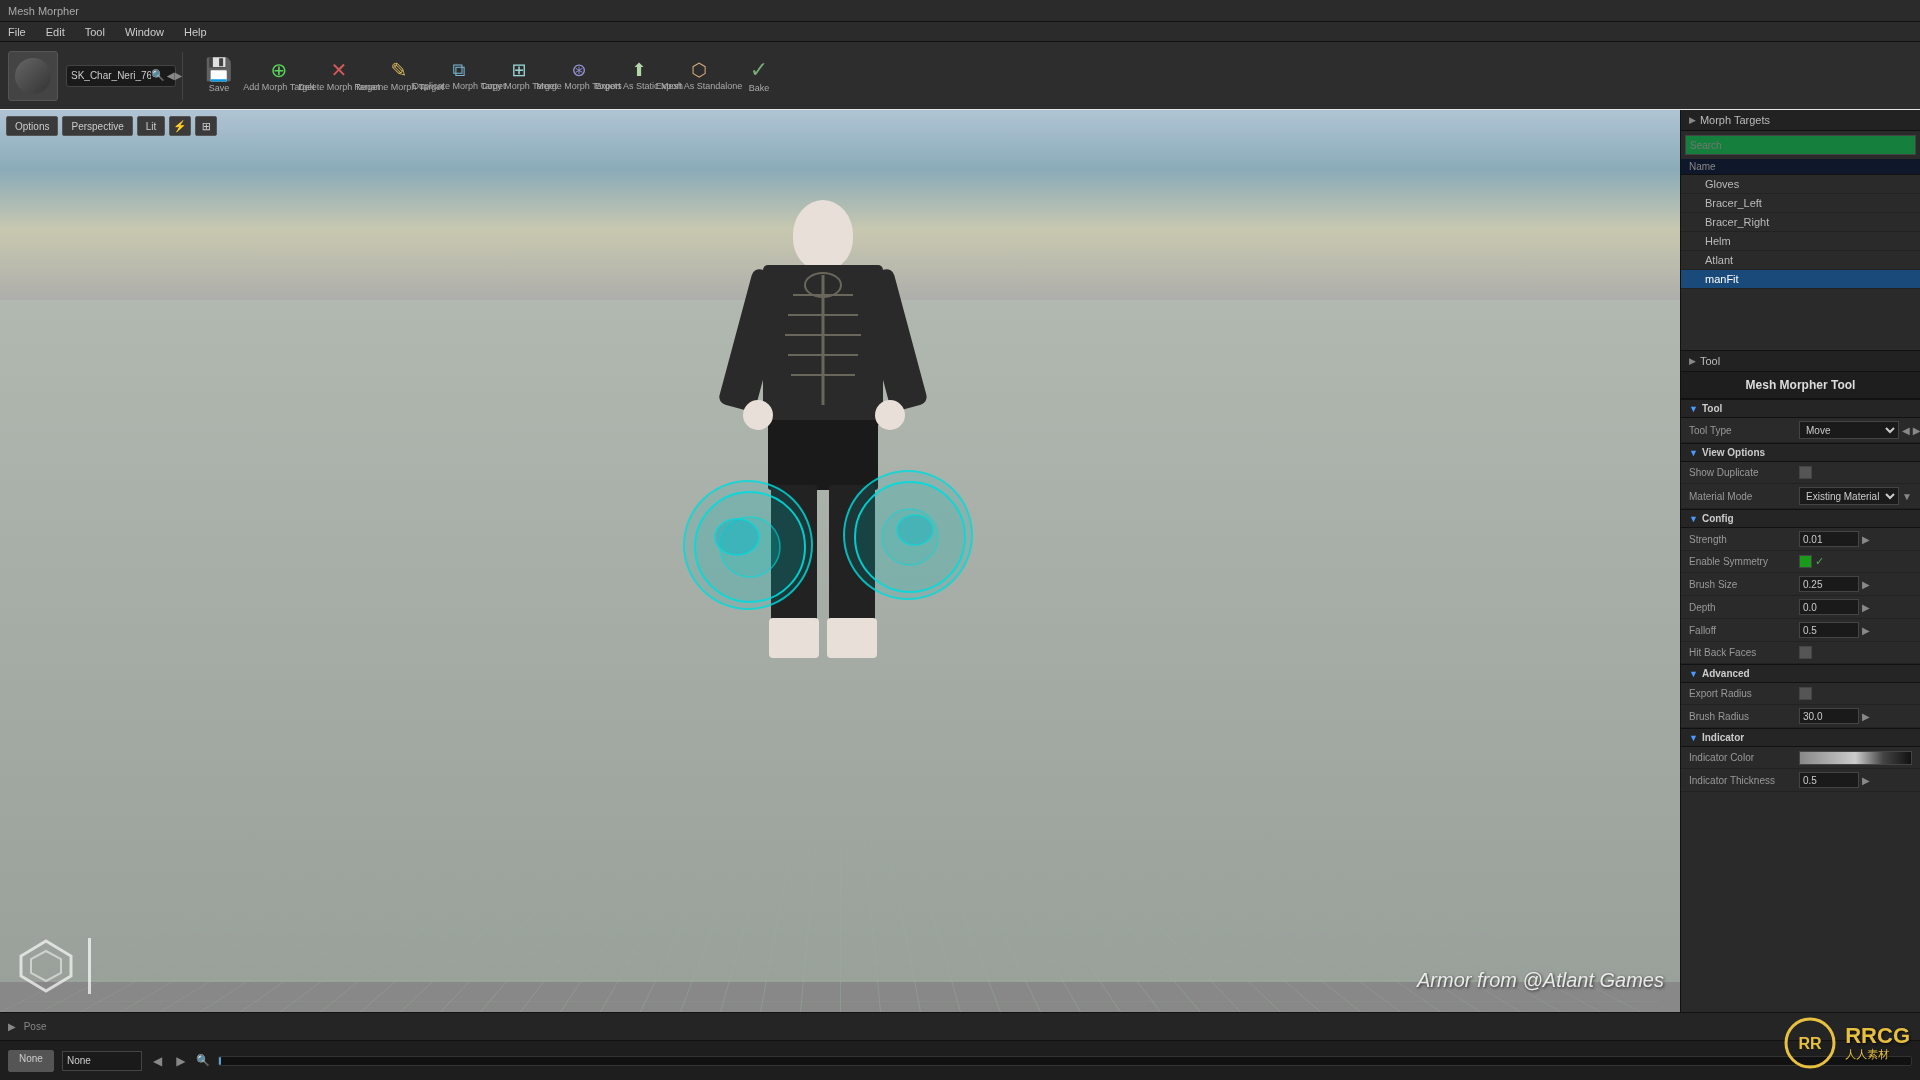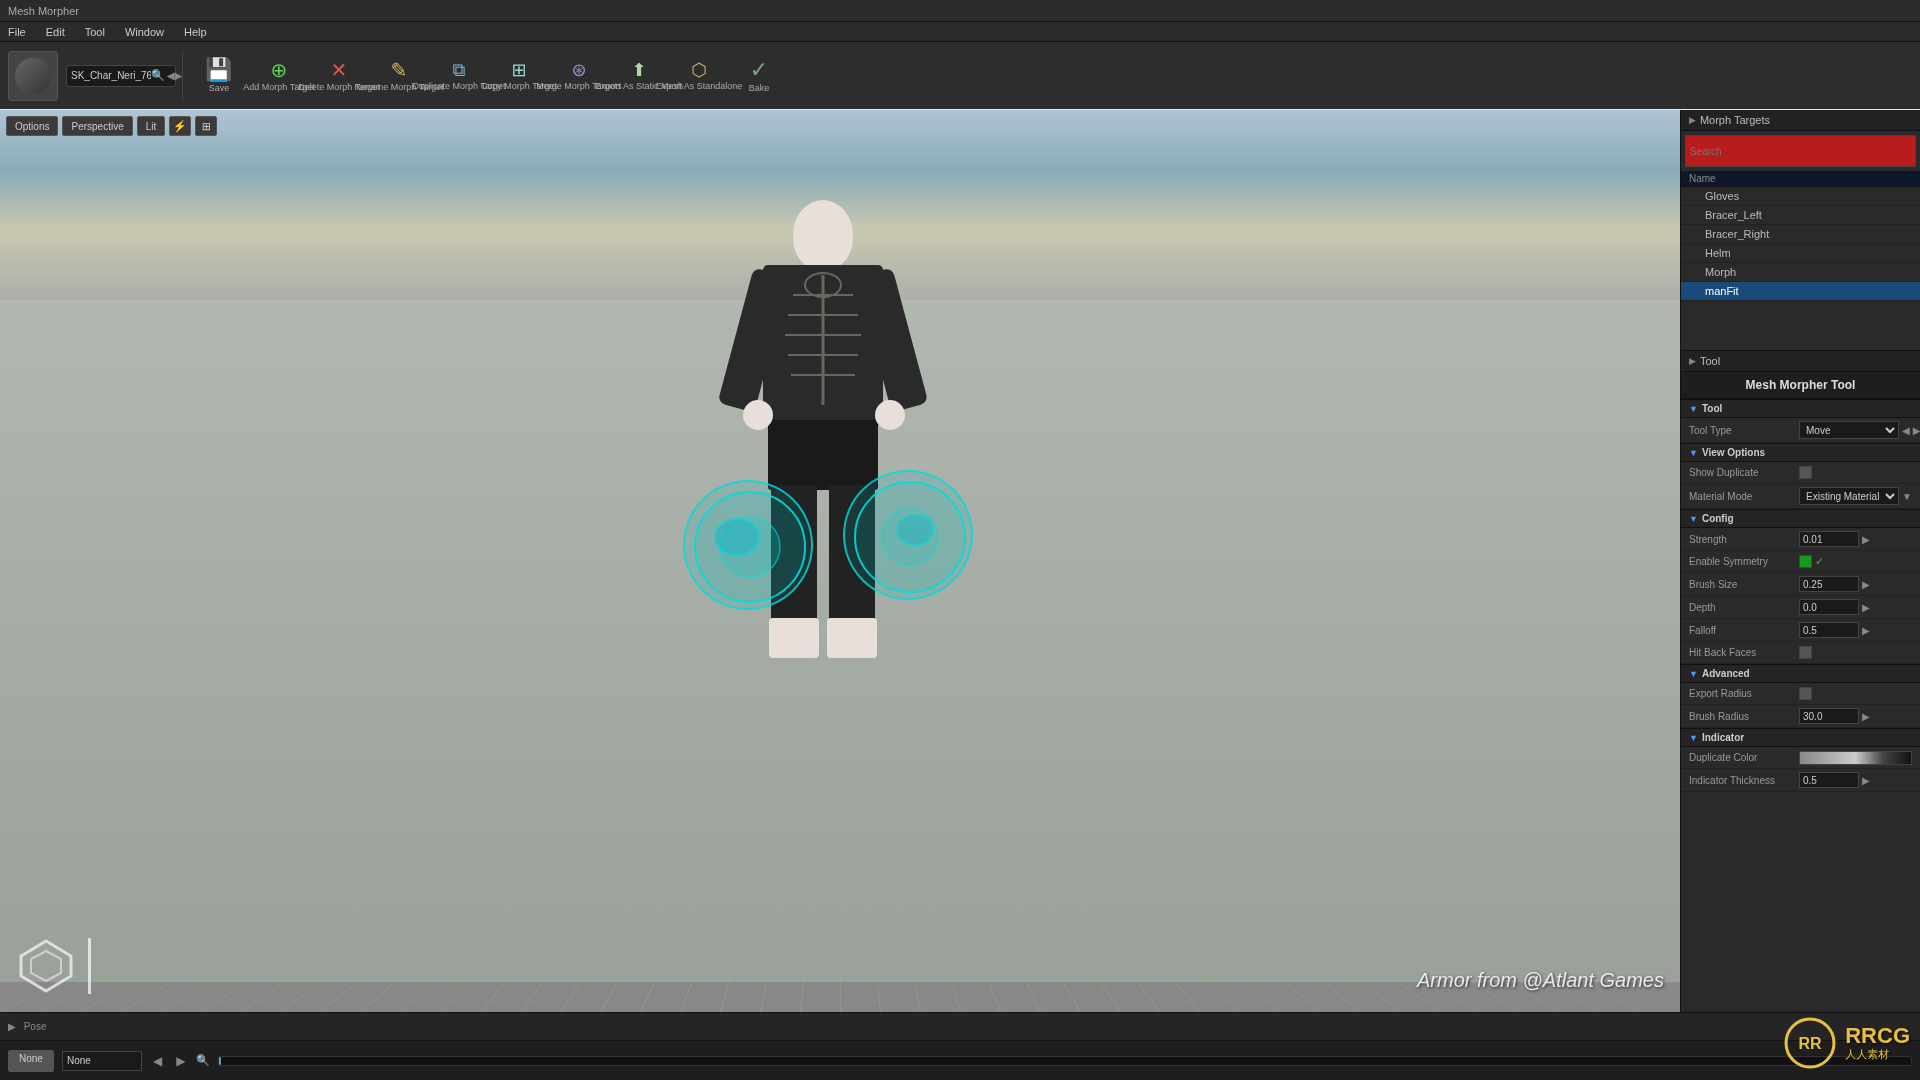--- a/index.html
+++ b/index.html
@@ -297,25 +297,25 @@
     #morph-list {
       height: 220px;
       background: #2a2a2a;
       border-bottom: 1px solid #111;
     }
     .morph-search {
       padding: 4px 4px;
     }
     .morph-search input {
       width: 100%;
-      background: #b91c1c;
+      background: #15803d;
       border: 1px solid #444;
       color: #ccc;
       font-size: 10px;
-      padding: 15px 4px;
+      padding: 9px 4px;
       height: 18px;
       outline: none;
     }
     .morph-col-header {
       padding: 2px 8px;
       font-size: 10px;
       color: #888;
       background: #0f172a;
       border-bottom: 1px solid #111;
     }
@@ -742,21 +742,21 @@
 
       <div id="morph-list">
         <div class="morph-search">
           <input type="text" placeholder="Search" style="">
         </div>
         <div class="morph-col-header">Name</div>
         <div class="morph-item">Gloves</div>
         <div class="morph-item">Bracer_Left</div>
         <div class="morph-item">Bracer_Right</div>
         <div class="morph-item">Helm</div>
-        <div class="morph-item">Morph</div>
+        <div class="morph-item">Atlant</div>
         <div class="morph-item selected">manFit</div>
       </div>
 
       <div class="tool-section">
 
         <div class="panel-section-header">
           <span class="arrow">▶</span>
           <span>Tool</span>
         </div>
 
@@ -863,21 +863,21 @@
             <input class="prop-input" type="text" value="30.0" style="width: 60px;">
             <span style="color:#888;font-size:10px;cursor:pointer;">▶</span>
           </div>
         </div>
 
         <div class="section-collapse-header">
           <span class="tri">▼</span>
           <span>Indicator</span>
         </div>
         <div class="prop-row">
-          <span class="prop-label">Duplicate Color</span>
+          <span class="prop-label">Indicator Color</span>
           <div class="prop-value">
             <div class="color-bar"></div>
           </div>
         </div>
         <div class="prop-row">
           <span class="prop-label">Indicator Thickness</span>
           <div class="prop-value">
             <input class="prop-input" type="text" value="0.5" style="width: 60px;">
             <span style="color:#888;font-size:10px;cursor:pointer;">▶</span>
           </div>

